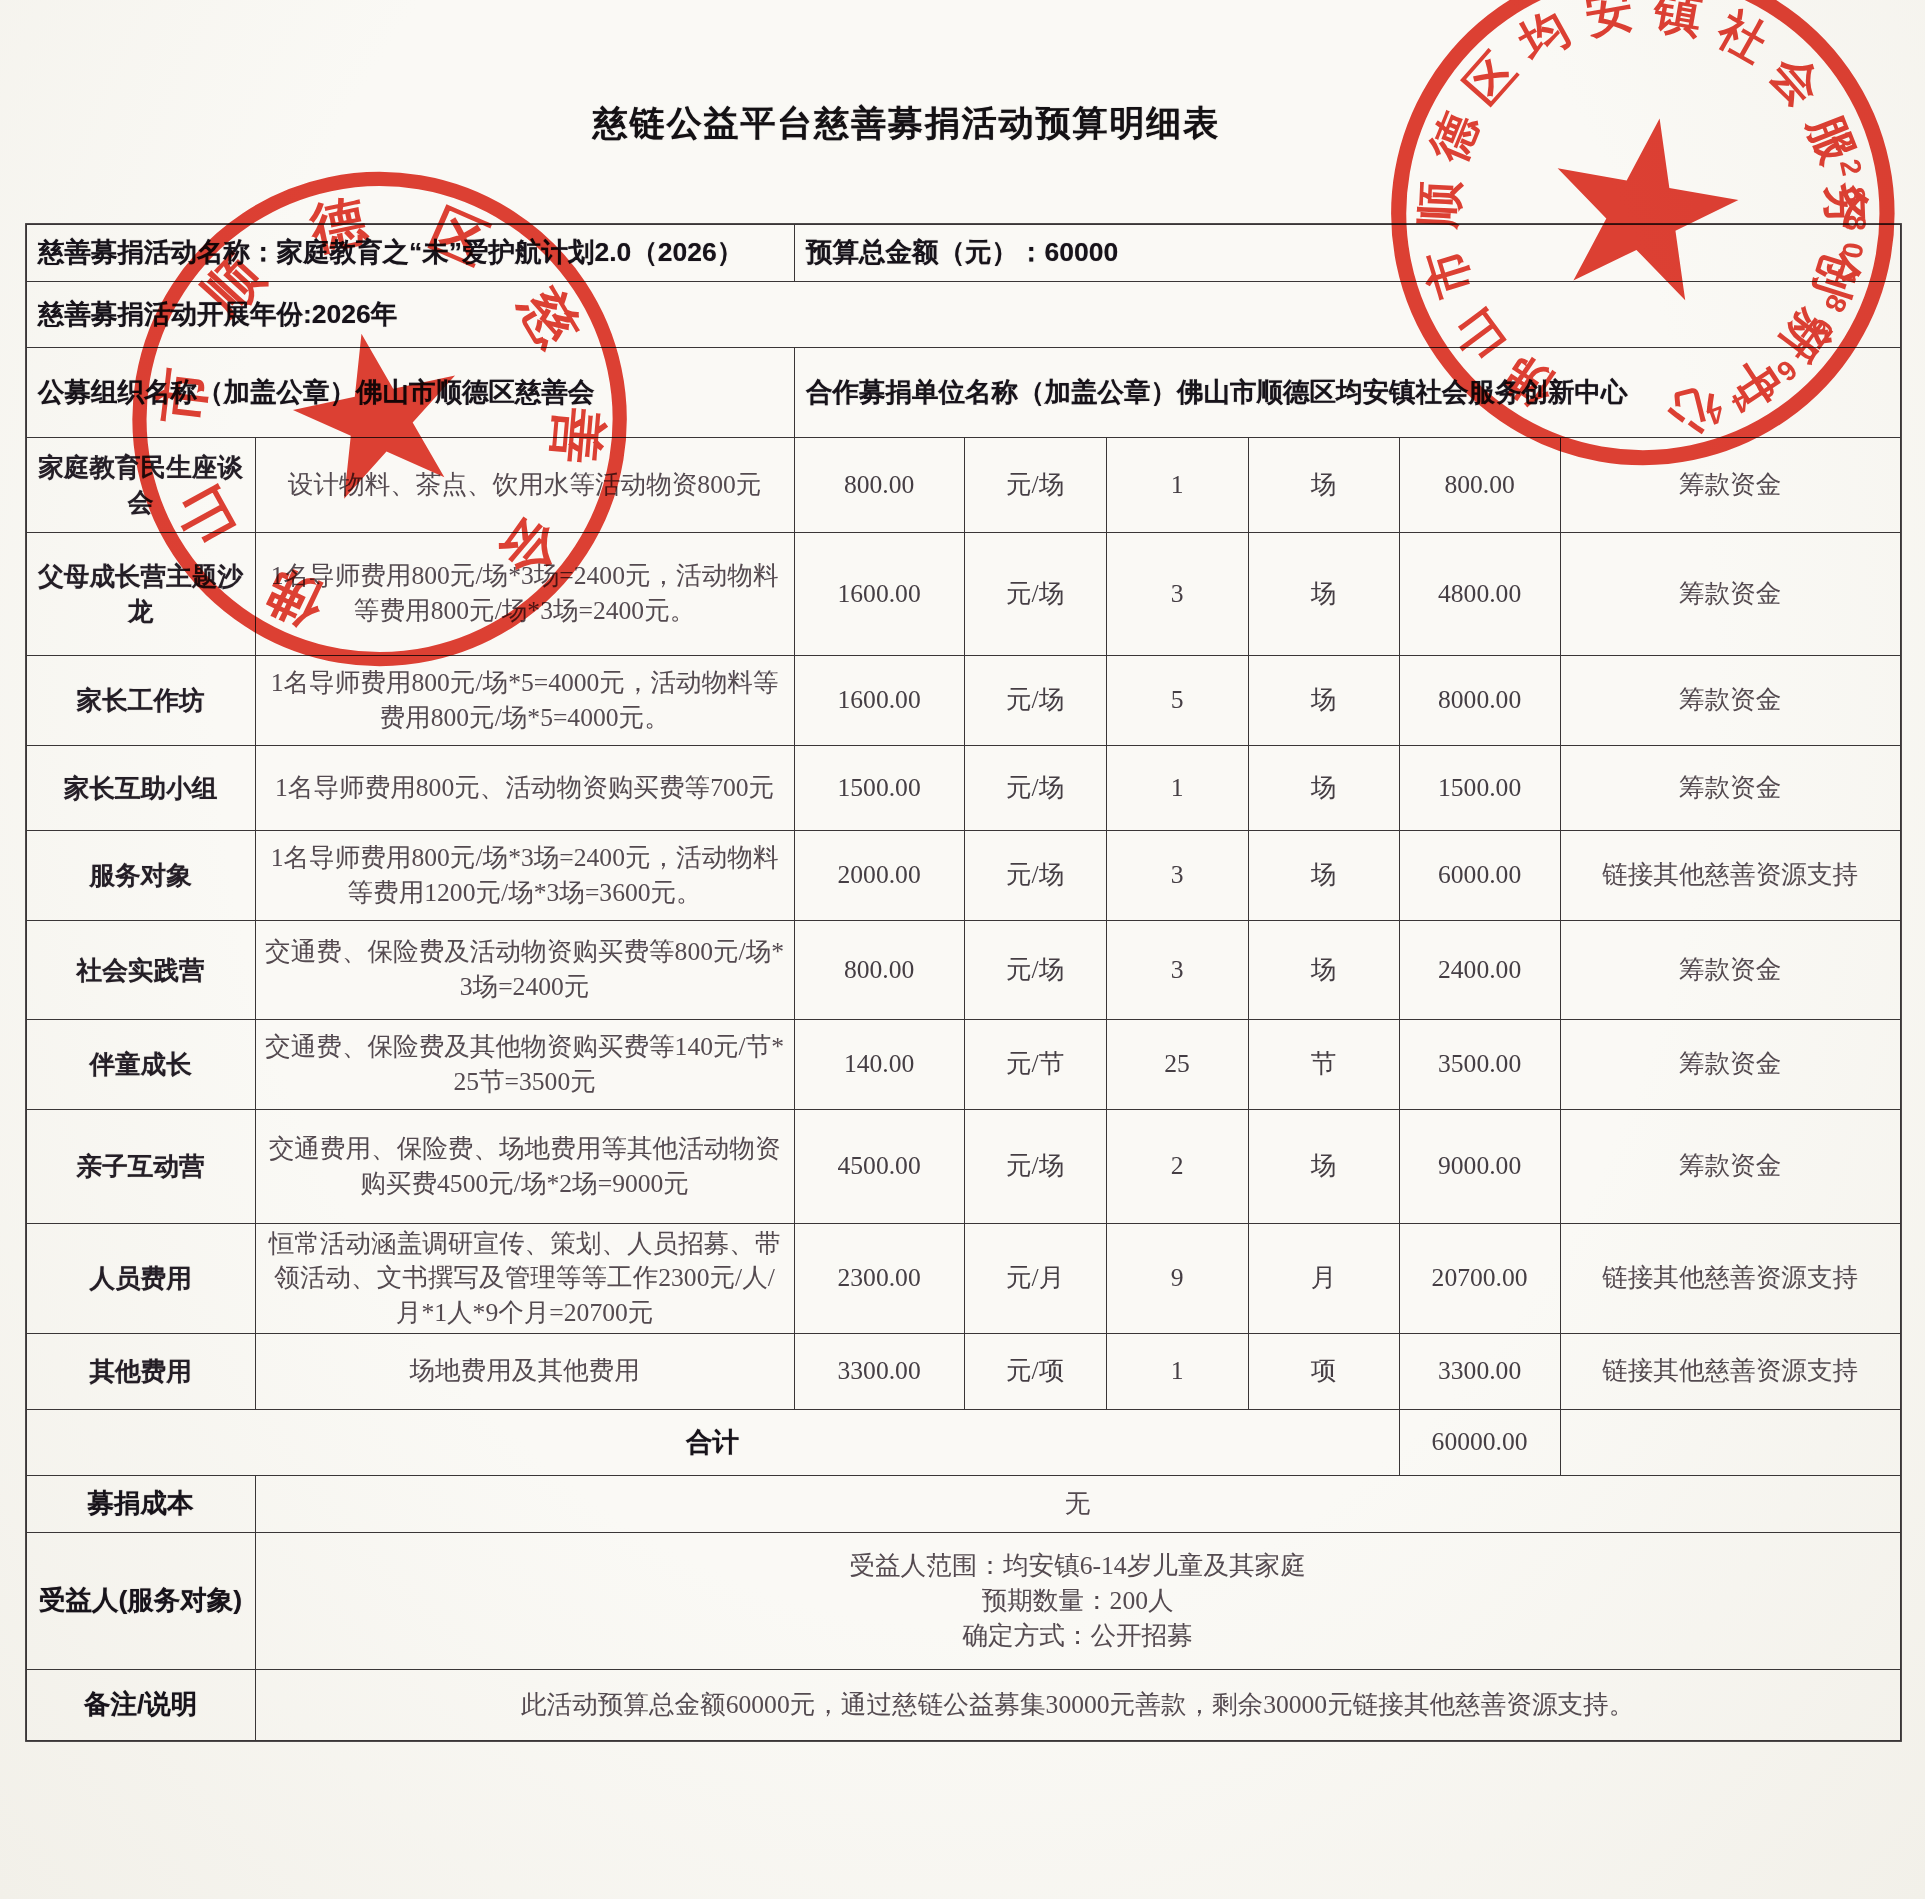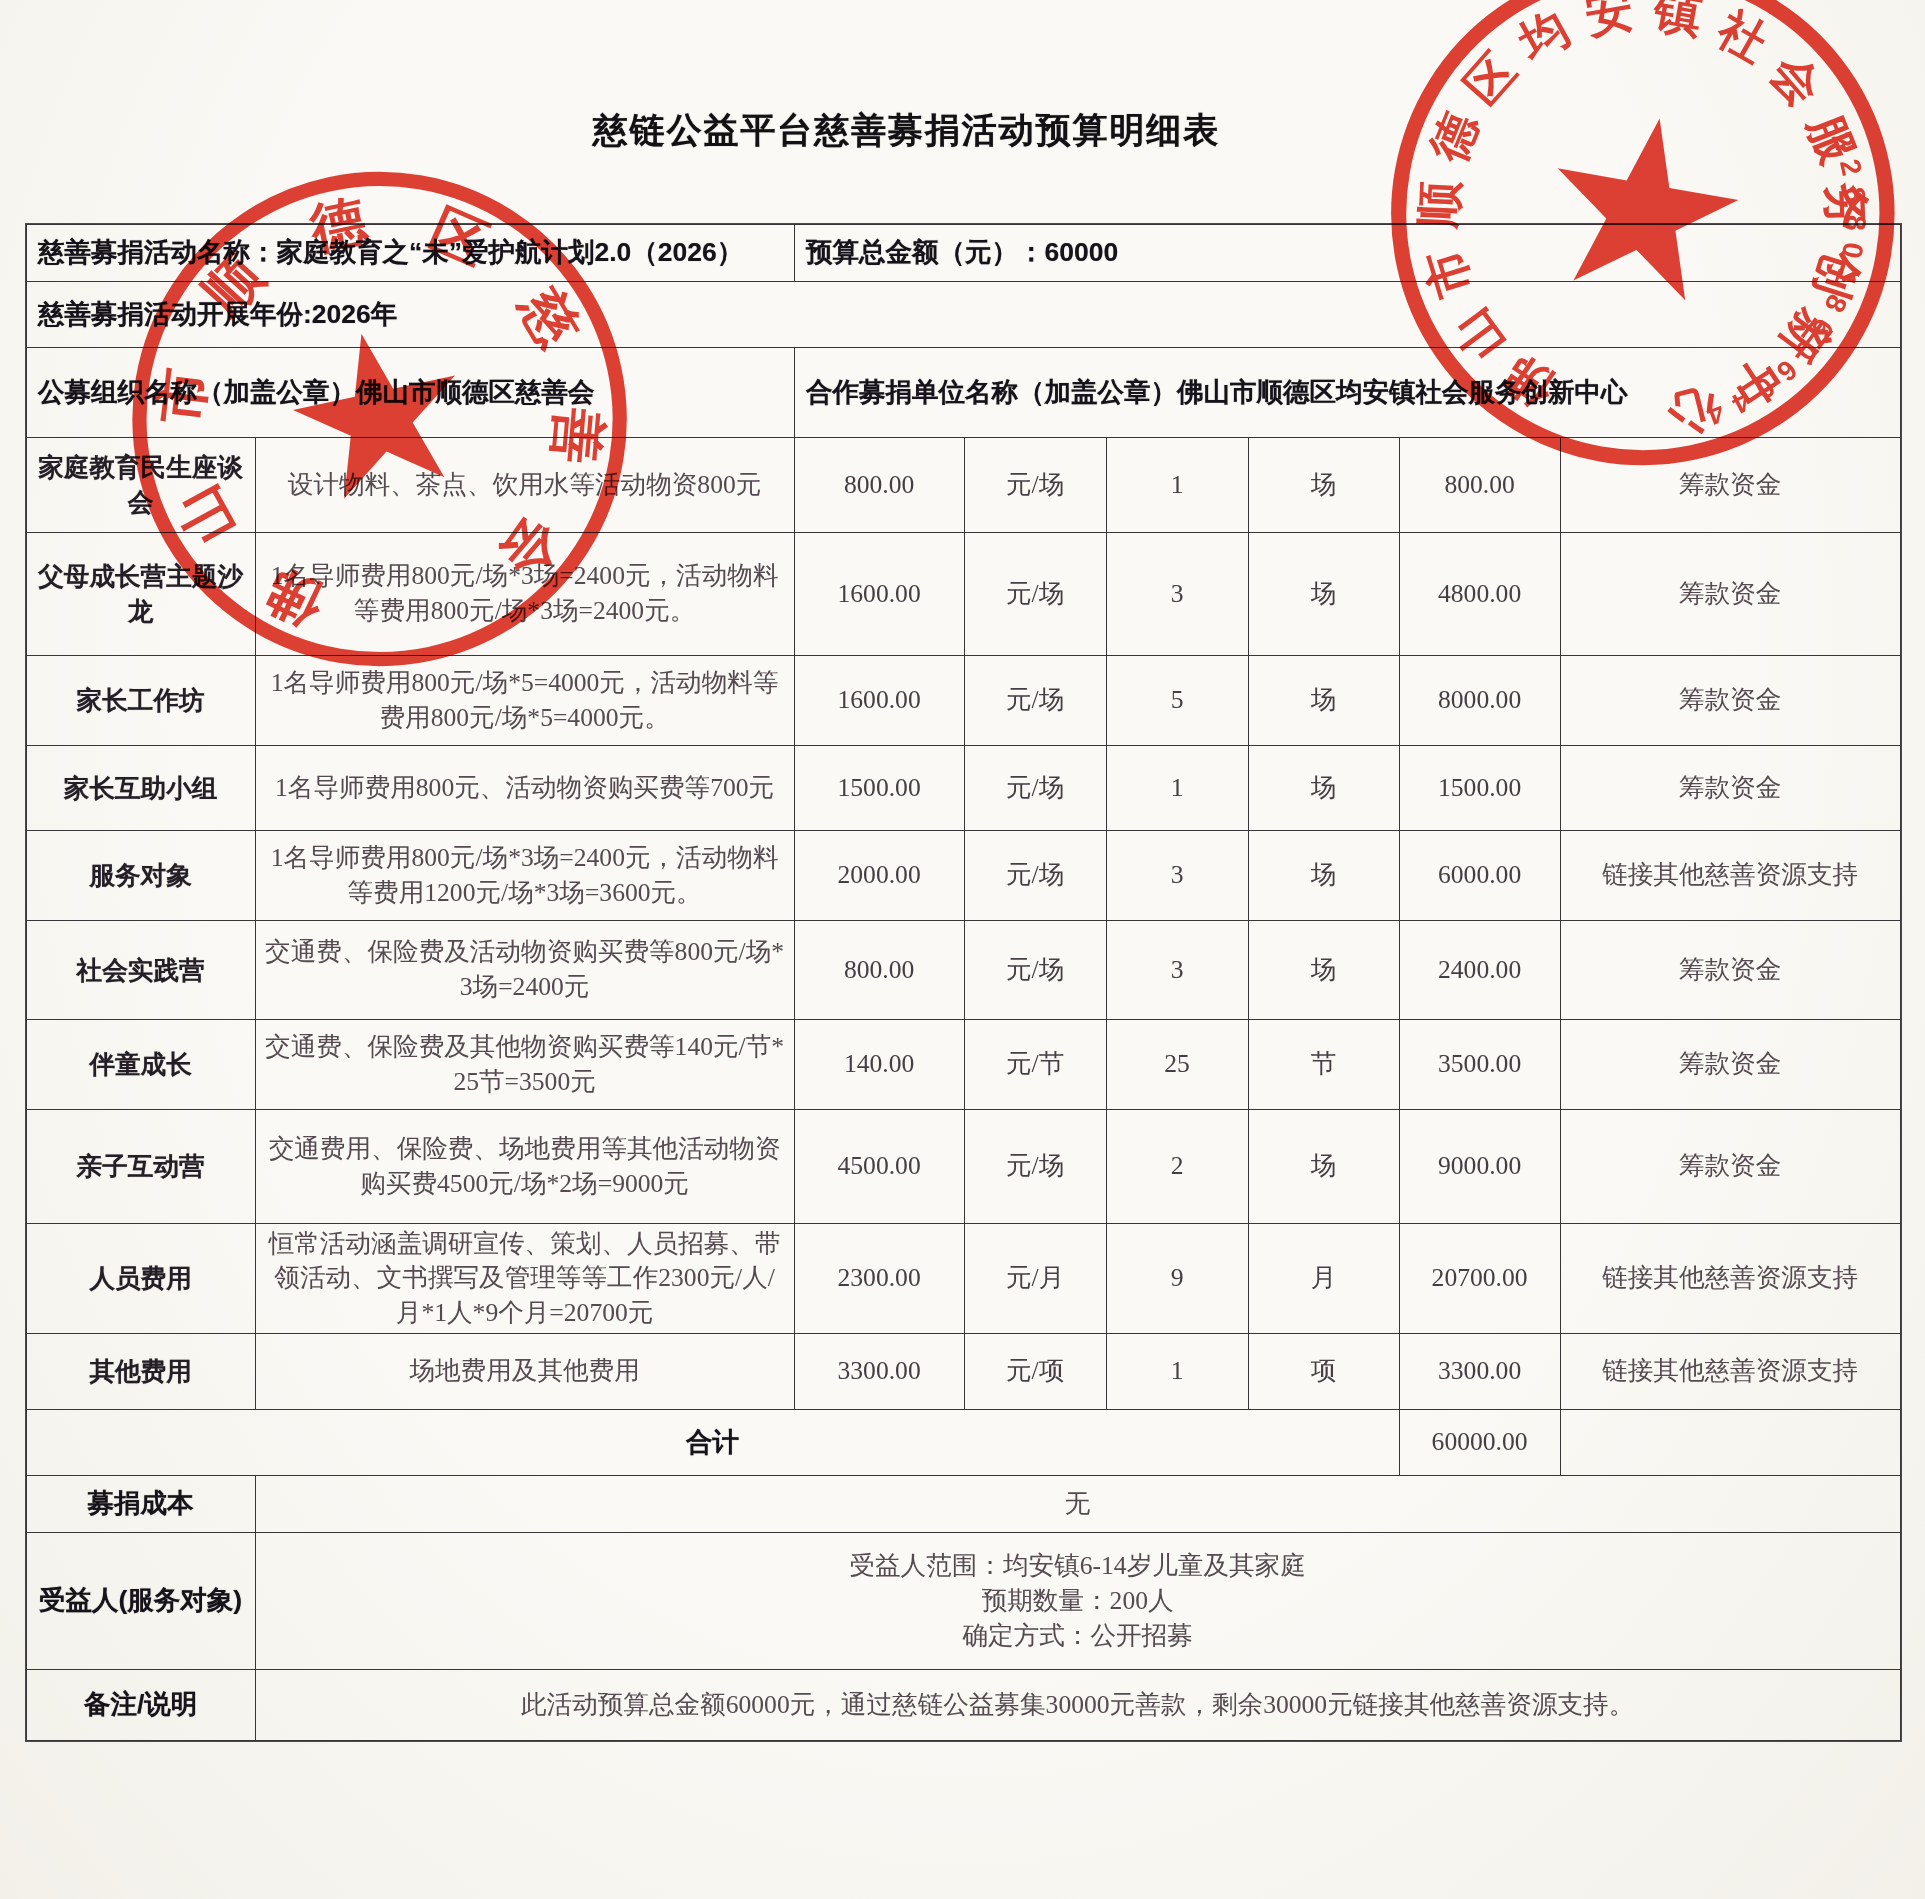--- a/index.html
+++ b/index.html
@@ -2,21 +2,21 @@
 <html style="font-size:15px"><head>
 <meta charset="utf-8">
 <style>
   html,body{margin:0;padding:0;background:#d8d5cd;}
   .page{
     position:relative;width:1926px;height:1899px;overflow:hidden;
     background:radial-gradient(ellipse at 50% 35%, #faf9f5 55%, #f2f0e9 100%);
     font-family:"Liberation Serif","DejaVu Serif",serif;color:#262026;
   }
   .doc-title{
-    position:absolute;top:107px;left:0;right:123px;text-align:center;
+    position:absolute;top:100px;left:0;right:123px;text-align:center;
     font-family:"Liberation Sans","DejaVu Sans",sans-serif;
     font-weight:700;font-size:35px;letter-spacing:1.9px;color:#141114;
     text-shadow:0 0 0.9px rgba(20,15,20,.55);
     margin-left:10px;
   }
   table.budget{
     position:absolute;left:25.6px;top:224px;width:1875px;
     border-collapse:collapse;table-layout:fixed;
   }
   td{

